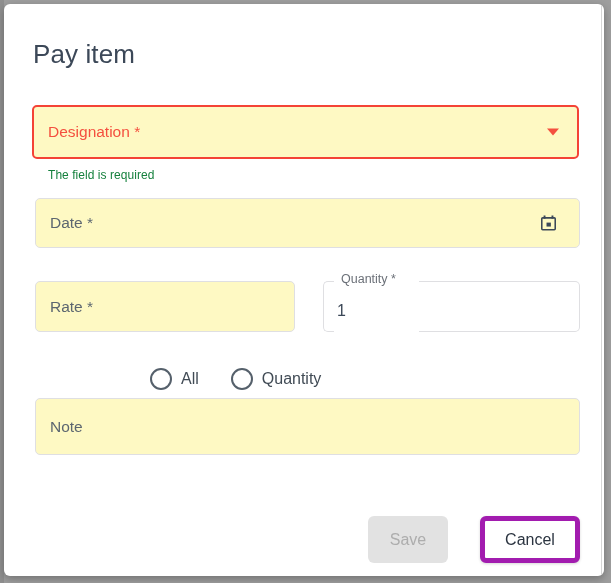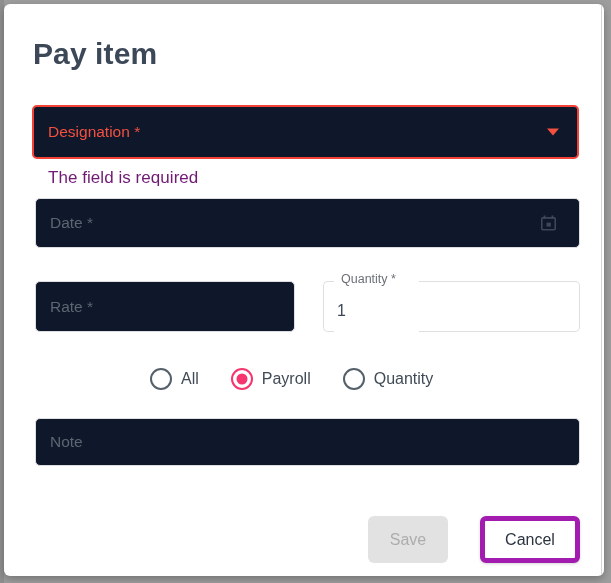--- a/index.html
+++ b/index.html
@@ -54,34 +54,34 @@
     bottom: 0;
     width: 1px;
     background: #d6d6d6;
   }
 
   
   .dialog-title {
     position: absolute;
     left: 29px;
     top: 33px;
-    font-size: 30px;
-    font-weight: 700;
+    font-size: 26px;
+    font-weight: 400;
     color: #3c4858;
     letter-spacing: 0.1px;
     line-height: 34px;
   }
 
   
   .field {
     position: absolute;
     box-sizing: border-box;
     border: 1px solid #dfdfe2;
     border-radius: 5px;
-    background: #0f172a;
+    background: #fef9c3;
   }
   .field-label {
     position: absolute;
     left: 14px;
     top: 50%;
     transform: translateY(-50%);
     font-size: 15.5px;
     color: #5c6670;
     white-space: nowrap;
   }
@@ -100,22 +100,22 @@
     transform: translateY(-50%);
     width: 0; height: 0;
     border-left: 6px solid transparent;
     border-right: 6px solid transparent;
     border-top: 7px solid #f4503f;
   }
   .error-text {
     position: absolute;
     left: 44px;
     top: 164px;
-    font-size: 17px;
-    color: #701a75;
+    font-size: 12px;
+    color: #15803d;
     letter-spacing: 0.05px;
   }
 
   
   .calendar-icon {
     position: absolute;
     right: 21px;
     top: 50%;
     transform: translateY(-50%);
     width: 19px;
@@ -280,33 +280,29 @@
       <span class="field-value">1</span>
     </div>
 
     <div class="radio-group">
 
       <span class="radio-item">
         <span class="radio-circle"></span>
         <span class="radio-label">All</span>
       </span>
 
-      <span class="radio-item checked">
-        <span class="radio-circle"></span>
-        <span class="radio-label">Payroll</span>
-      </span>
 
       <span class="radio-item">
         <span class="radio-circle"></span>
         <span class="radio-label">Quantity</span>
       </span>
 
     </div>
 
-    <div class="field" style="left:31px; top:414px; width:545px; height:48px;">
+    <div class="field" style="left:31px; top:394px; width:545px; height:57px;">
       <span class="field-label">Note</span>
     </div>
 
     <div class="btn btn-save" style="left:364px; top:512px; width:80px; height:47px;">Save</div>
 
     <div class="btn btn-cancel" style="left:476px; top:512px; width:100px; height:47px;">Cancel</div>
 
   </div>
 </div>
 

